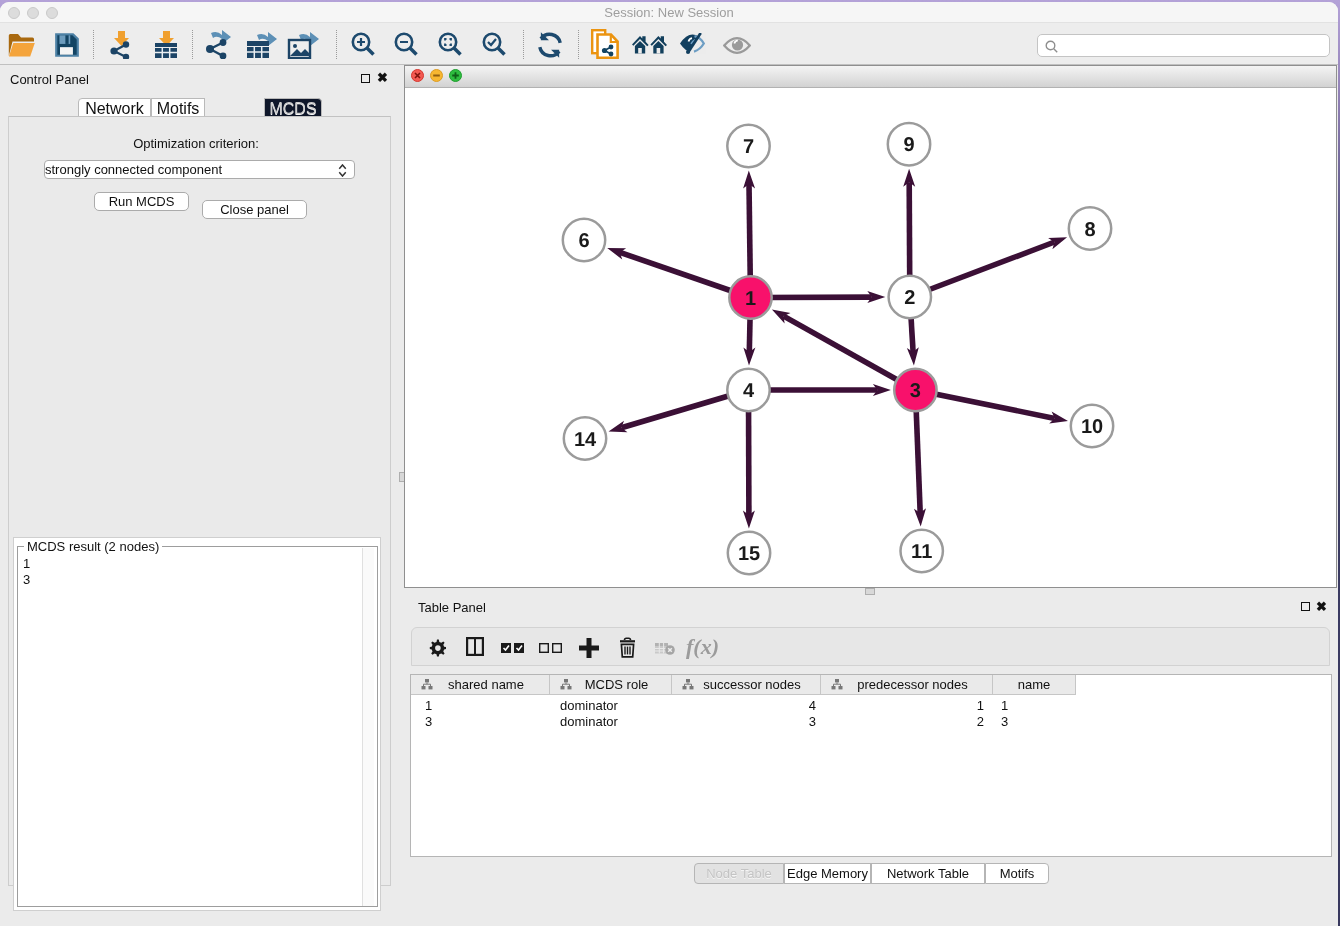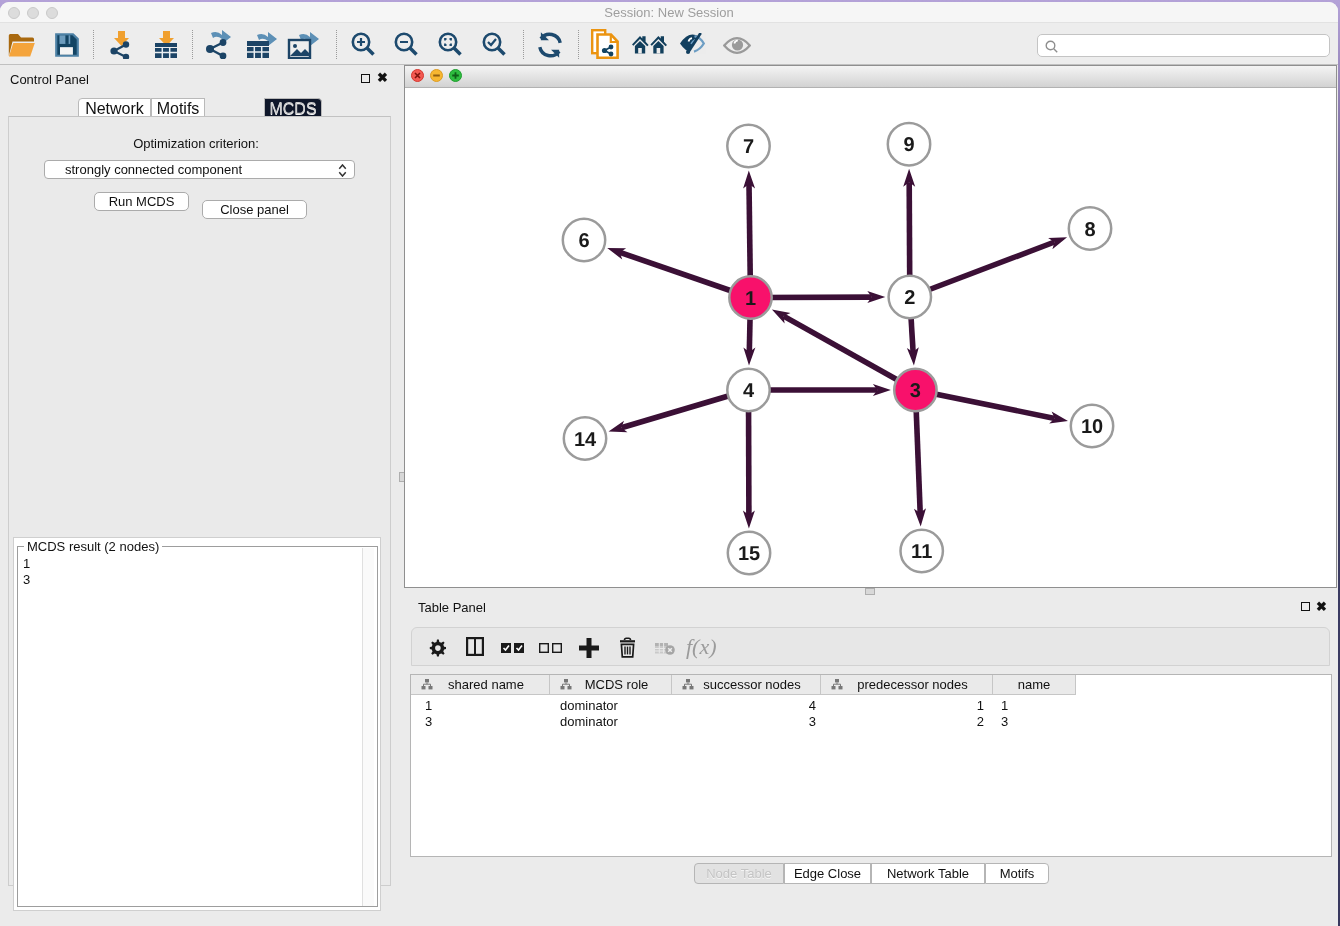--- a/index.html
+++ b/index.html
@@ -16,21 +16,21 @@
 .tsep { position:absolute; top:7px; height:29px; width:0; border-left:1px dotted #9a9a9a; }
 #searchbox { position:absolute; left:1037px; top:11px; width:293px; height:23px; background:#fff; border:1px solid #c4c4c4; border-radius:5px; }
 
 #cp-title { position:absolute; left:10px; top:70px; font-size:13px; color:#111; }
 .pn-sq { position:absolute; width:9px; height:9px; border:1.5px solid #111; background:transparent; }
 .pn-x { position:absolute; font-size:13px; font-weight:bold; color:#111; }
 .tab { position:absolute; top:0; height:20px; line-height:20px; text-align:center; background:#fff; border:1px solid #b9b9b9; color:#111; }
 .tab.dis { background:#0f172a; color:#cfcfcf; text-shadow:0 1px 0 #f8f8f8; }
 #cp-inner { position:absolute; left:8px; top:114px; width:383px; height:770px; background:#eaeaea; border:1px solid #cdcdcd; border-top-color:#c2c2c2; }
 #opt-label { position:absolute; left:0; top:134px; width:392px; text-align:center; font-size:13px; color:#111; }
-#dropdown { position:absolute; left:44px; top:158px; width:311px; height:19px; background:#fff; border:1px solid #ababab; border-radius:4px; font-size:13px; color:#111; line-height:17px; padding-left:20px; }
+#dropdown { position:absolute; left:44px; top:158px; width:311px; height:19px; background:#fff; border:1px solid #ababab; border-radius:4px; font-size:13px; color:#111; line-height:17px; padding-left:0; }
 .btn { position:absolute; height:19px; background:#fff; border:1px solid #ababab; border-radius:5px; font-size:13px; color:#111; text-align:center; line-height:17px; }
 
 #mcds-box { position:absolute; left:13px; top:491px; width:368px; height:374px; background:#fff; border:1px solid #cfcfcf;margin-top:44px; }
 #mcds-field { position:absolute; left:3px; top:8px; width:361px; height:361px; border:1px solid #9d9d9d; }
 #mcds-legend { position:absolute; left:6px; top:-8px; background:#fff; padding:0 3px; font-size:13px; color:#111; }
 #mcds-scroll { position:absolute; right:3px; top:1px; width:12px; height:358px; background:#fafafa; border-left:1px solid #e0e0e0; }
 
 #frame { position:absolute; left:404px; top:63px; width:933px; height:523px; border:1px solid #8f8f8f; background:#fff; }
 #frame-tb { position:absolute; left:0; top:0; width:100%; height:22px; background:linear-gradient(180deg,#f4f4f4 0%,#e2e2e2 55%,#d2d2d2 100%); border-bottom:1px solid #b2b2b2; }
 .mtl { position:absolute; top:3px; width:13px; height:13px; border-radius:50%; }
@@ -356,21 +356,21 @@
       <rect x="0" y="0" width="13" height="3" fill="#b2b2b2"></rect>
       <g stroke="#e9e9e9" stroke-width="1">
           <line x1="0" y1="5.5" x2="13" y2="5.5"></line>
           <line x1="0" y1="8" x2="13" y2="8"></line>
           <line x1="4.3" y1="0" x2="4.3" y2="10.5"></line>
           <line x1="8.6" y1="0" x2="8.6" y2="10.5"></line>
         </g>
       <circle cx="15" cy="7" r="4.8" fill="#a5a5a5"></circle>
       <path d="M13.2 5.2 L16.8 8.8 M16.8 5.2 L13.2 8.8" stroke="#eee" stroke-width="1.5"></path>
     </svg>
-    <div class="abs" style="left:274px;top:6px;font-family:'Liberation Serif',serif;font-style:italic;font-size:22px;color:#9b9b9b;">f(x)</div>
+    <div class="abs" style="left:274px;top:6px;font-family:'Liberation Serif',serif;font-style:italic;font-size:22px;color:#9b9b9b;font-weight:bold;">f(x)</div>
   </div>
   <div id="tbl">
     <div class="th" style="left:0; width:139px; padding-left:12px;"><svg class="sorti" width="12" height="11" viewBox="0 0 12 11" style="position:absolute;left:10px;top:4px">
           <g fill="#777">
             <rect x="4" y="0" width="4" height="3.4"></rect>
             <rect x="0.5" y="7" width="4" height="3.4"></rect>
             <rect x="7.5" y="7" width="4" height="3.4"></rect>
           </g>
           <g stroke="#777" stroke-width="1">
             <path d="M6 3.4 L6 5.2 M2.5 7 L2.5 5.2 L9.5 5.2 L9.5 7" fill="none"></path>
@@ -412,17 +412,17 @@
     <div class="td" style="left:355px; top:23px; width:50px; text-align:right;">4</div>
     <div class="td" style="left:523px; top:23px; width:50px; text-align:right;">1</div>
     <div class="td" style="left:590px; top:23px;">1</div>
     <div class="td" style="left:14px; top:39px;">3</div>
     <div class="td" style="left:149px; top:39px;">dominator</div>
     <div class="td" style="left:355px; top:39px; width:50px; text-align:right;">3</div>
     <div class="td" style="left:523px; top:39px; width:50px; text-align:right;">2</div>
     <div class="td" style="left:590px; top:39px;">3</div>
   </div>
   <div class="btab dis" style="left:694px; top:861px; width:90px; border-radius:4px 0 0 4px;">Node Table</div>
-  <div class="btab" style="left:784px; top:861px; width:87px;">Edge Close</div>
+  <div class="btab" style="left:784px; top:861px; width:87px;">Edge Memory</div>
   <div class="btab" style="left:871px; top:861px; width:114px;">Network Table</div>
   <div class="btab" style="left:985px; top:861px; width:64px; border-radius:0 4px 4px 0;">Motifs</div>
 
 </div>
 
 </body></html>

